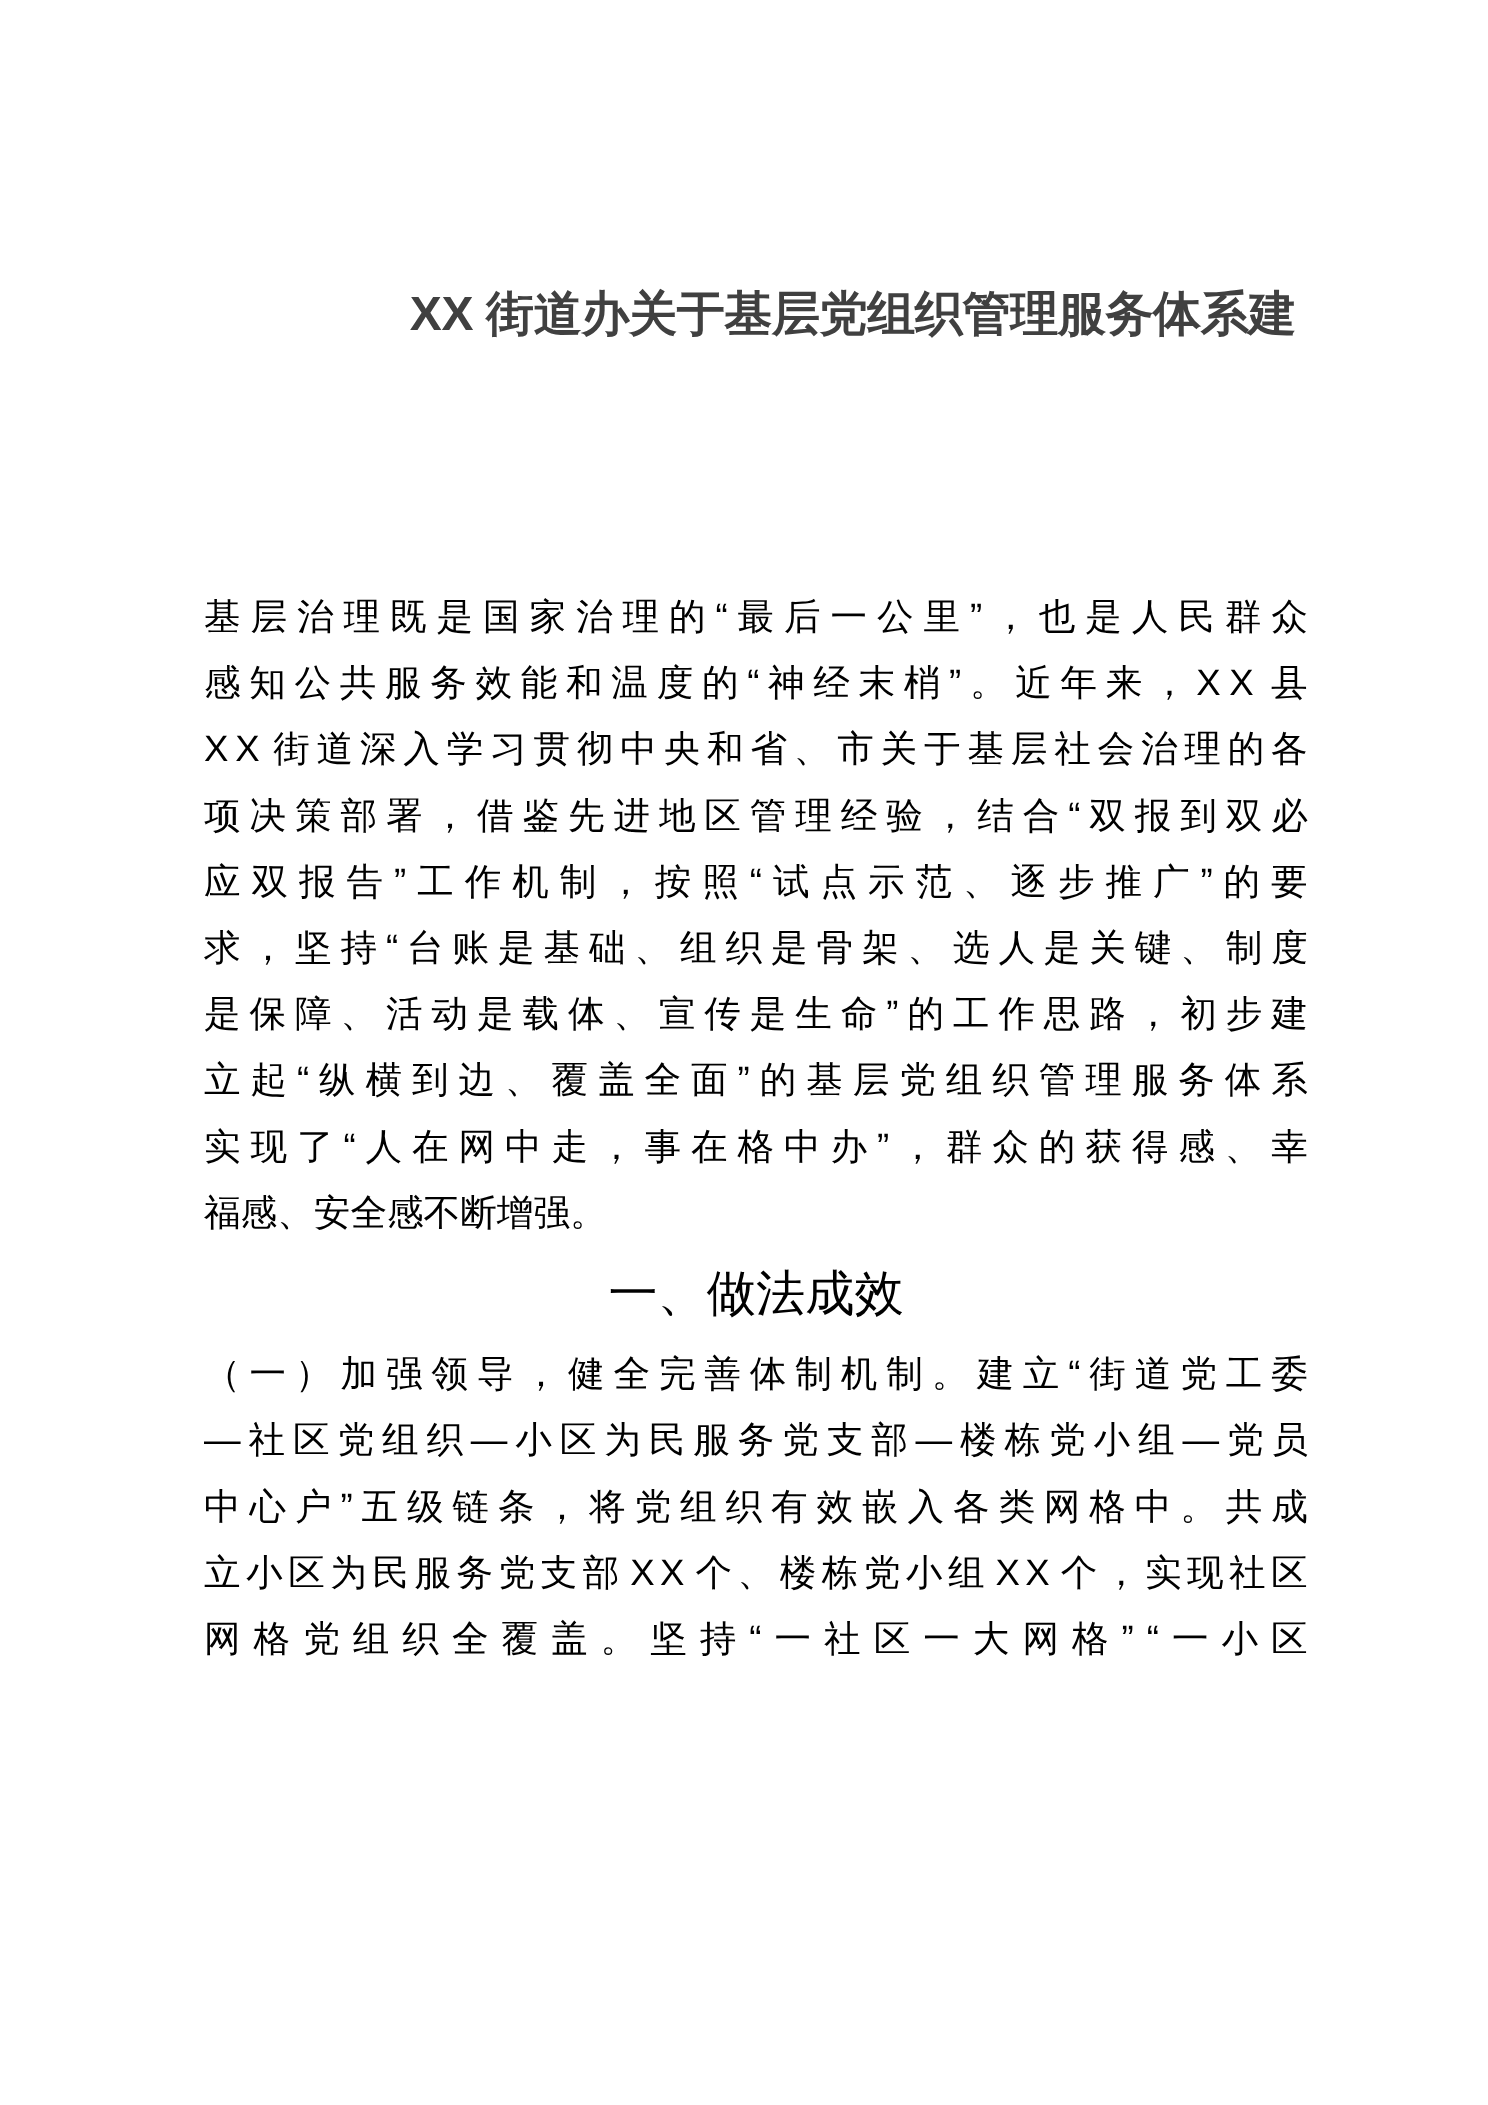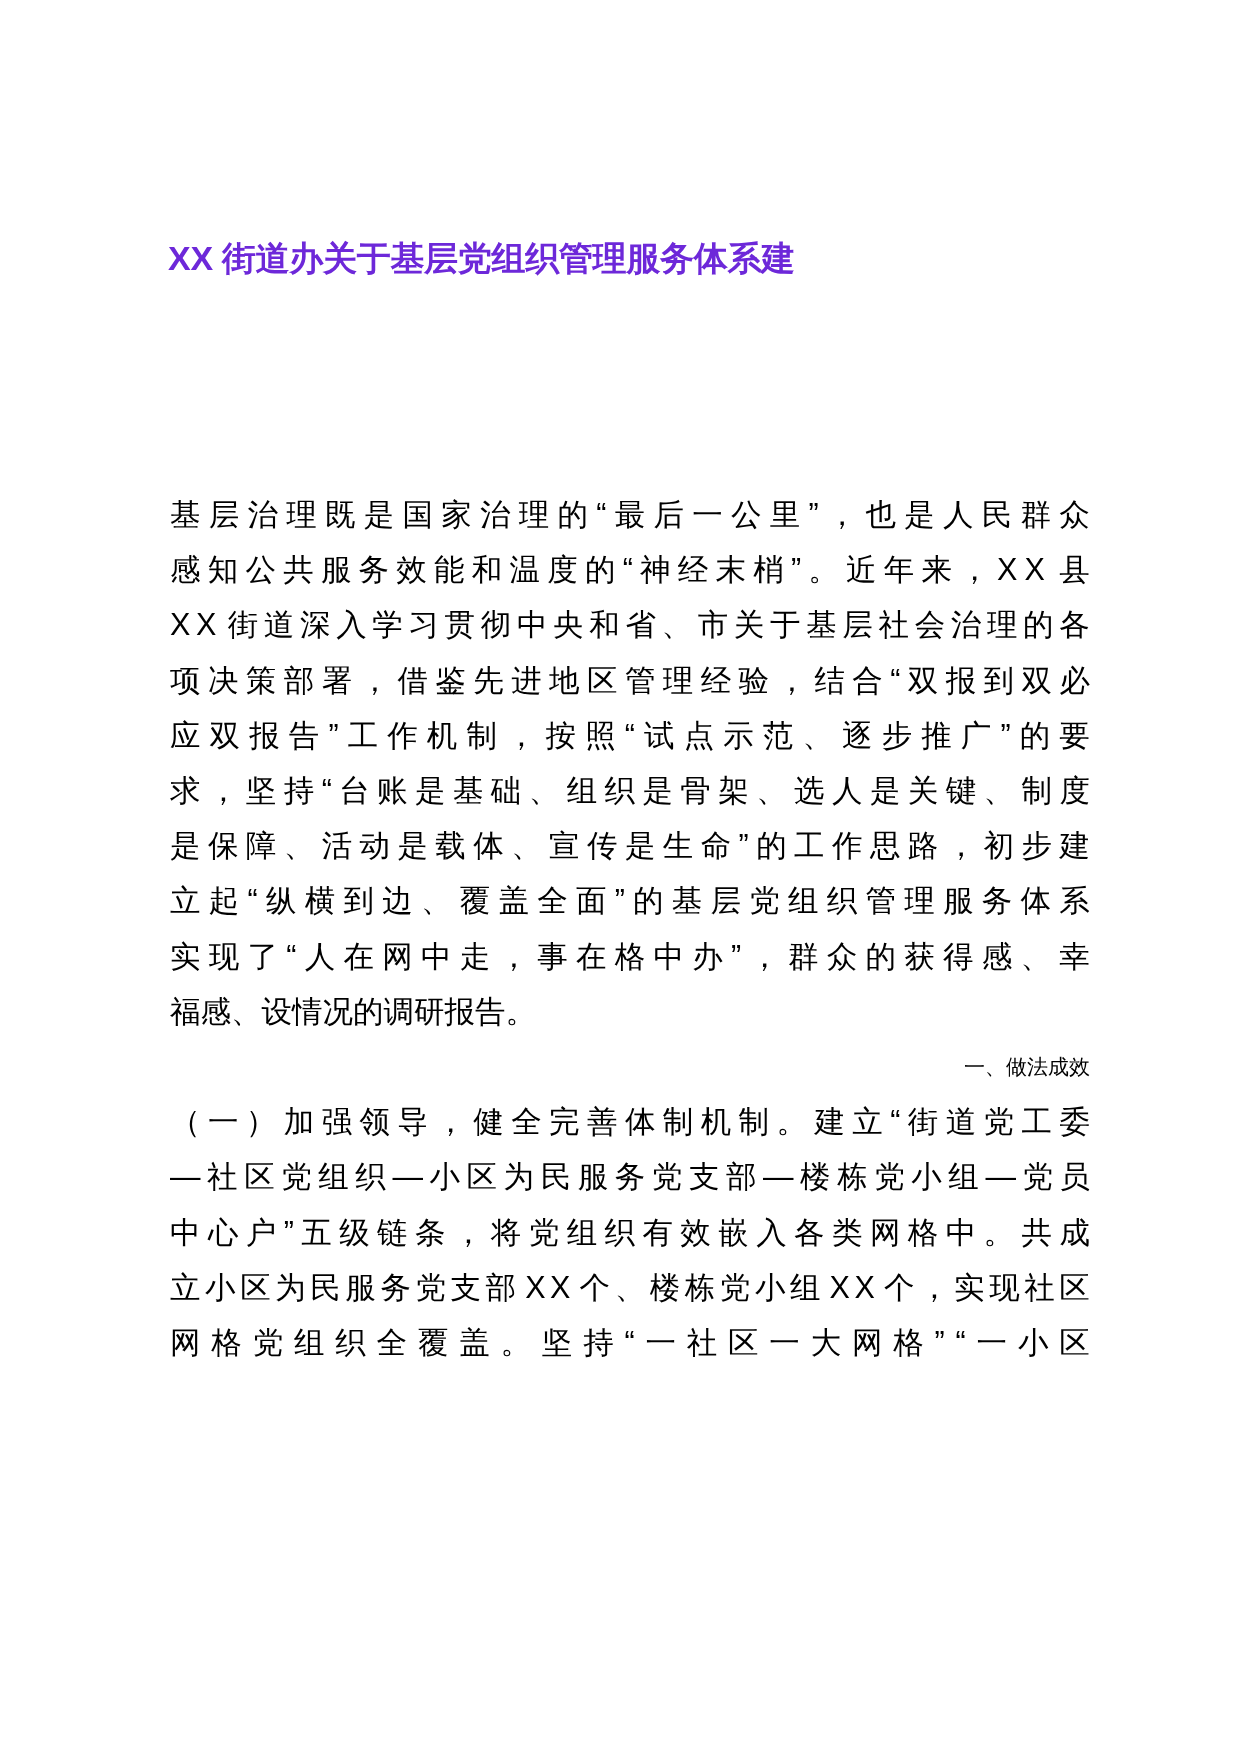--- a/index.html
+++ b/index.html
@@ -21,26 +21,26 @@
     height: 1754px;
     padding: 0;
     background: #ffffff;
     position: relative;
   }
   .doc-title {
     position: absolute;
     left: 168px;
     top: 168px;
     width: 912px;
-    text-align: left;
-    font-size: 34px;
+    text-align: right;
+    font-size: 40px;
     font-weight: bold;
     line-height: 134px;
     letter-spacing: 0.5px;
-    color: #6d28d9;
+    color: #404040;
   }
   .title-line {
     display: block;
     white-space: nowrap;
   }
   .title-line.line-1 {
     letter-spacing: -0.3px;
   }
   .body-block {
     position: absolute;
@@ -52,24 +52,24 @@
     margin: 0;
     font-size: 30.5px;
     line-height: 55.2px;
     text-align: justify;
     text-justify: inter-ideograph;
     letter-spacing: 0px;
     color: #000000;
     text-indent: 0;
   }
   p.heading {
-    margin: 0;
-    font-size: 21px;
+    margin: 12px;
+    font-size: 41px;
     line-height: 55.2px;
-    text-align: right;
+    text-align: center;
     color: #000000;
   }
   
   .jfill {
     display: flex;
     justify-content: space-between;
     white-space: nowrap;
   }
   .jfill > span { display: inline-block; }
   .lastline {
@@ -329,21 +329,21 @@
           <span>，</span>
           <span>群</span>
           <span>众</span>
           <span>的</span>
           <span>获</span>
           <span>得</span>
           <span>感</span>
           <span>、</span>
           <span>幸</span>
         </span>
-      <span class="lastline">福感、设情况的调研报告。</span>
+      <span class="lastline">福感、安全感不断增强。</span>
     </p>
 
     <p class="heading">
       <span class="lastline">一、做法成效</span>
     </p>
 
     <p class="para">
       <span class="jfill">
           <span>（</span>
           <span>一</span>

